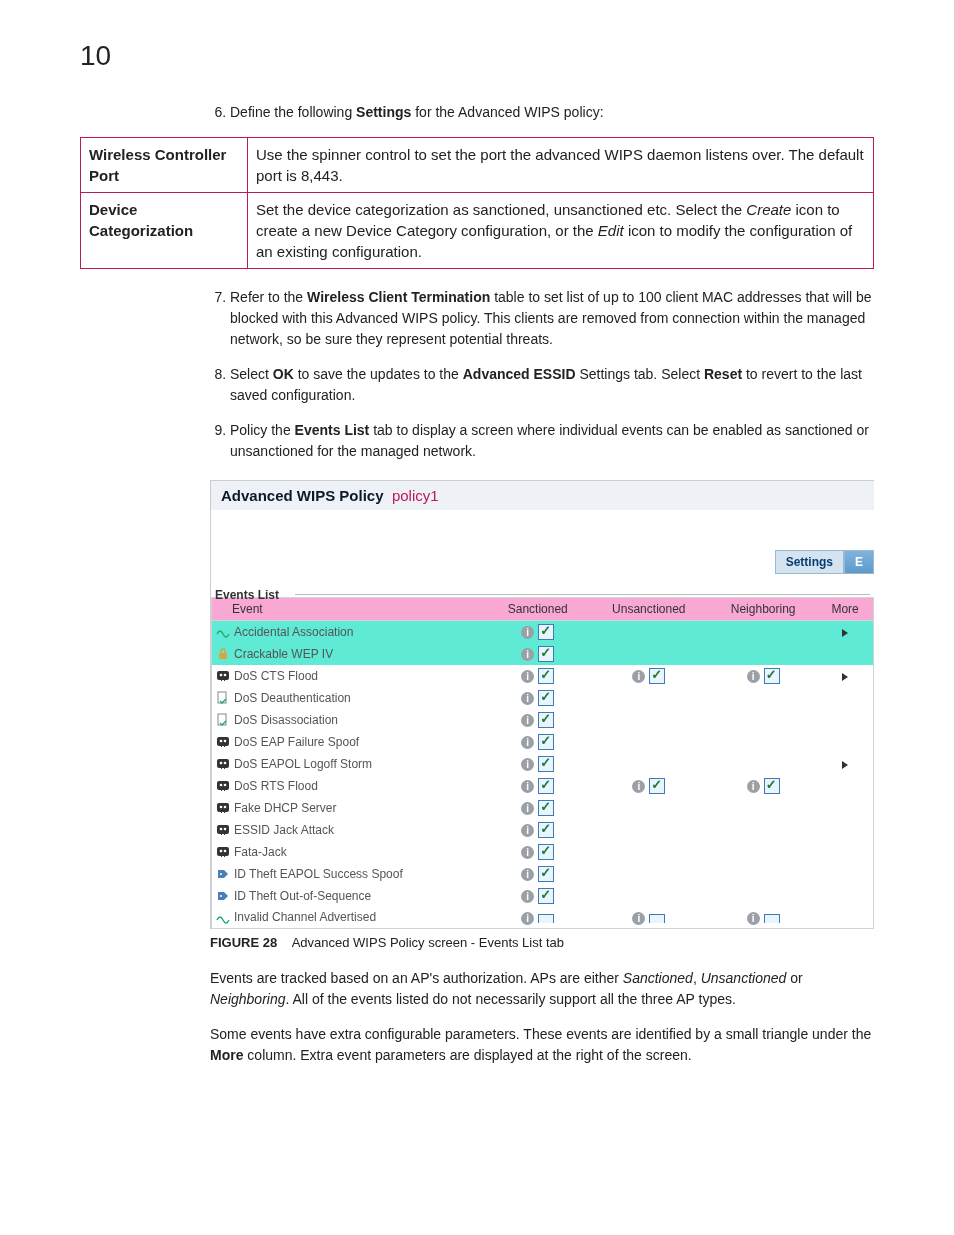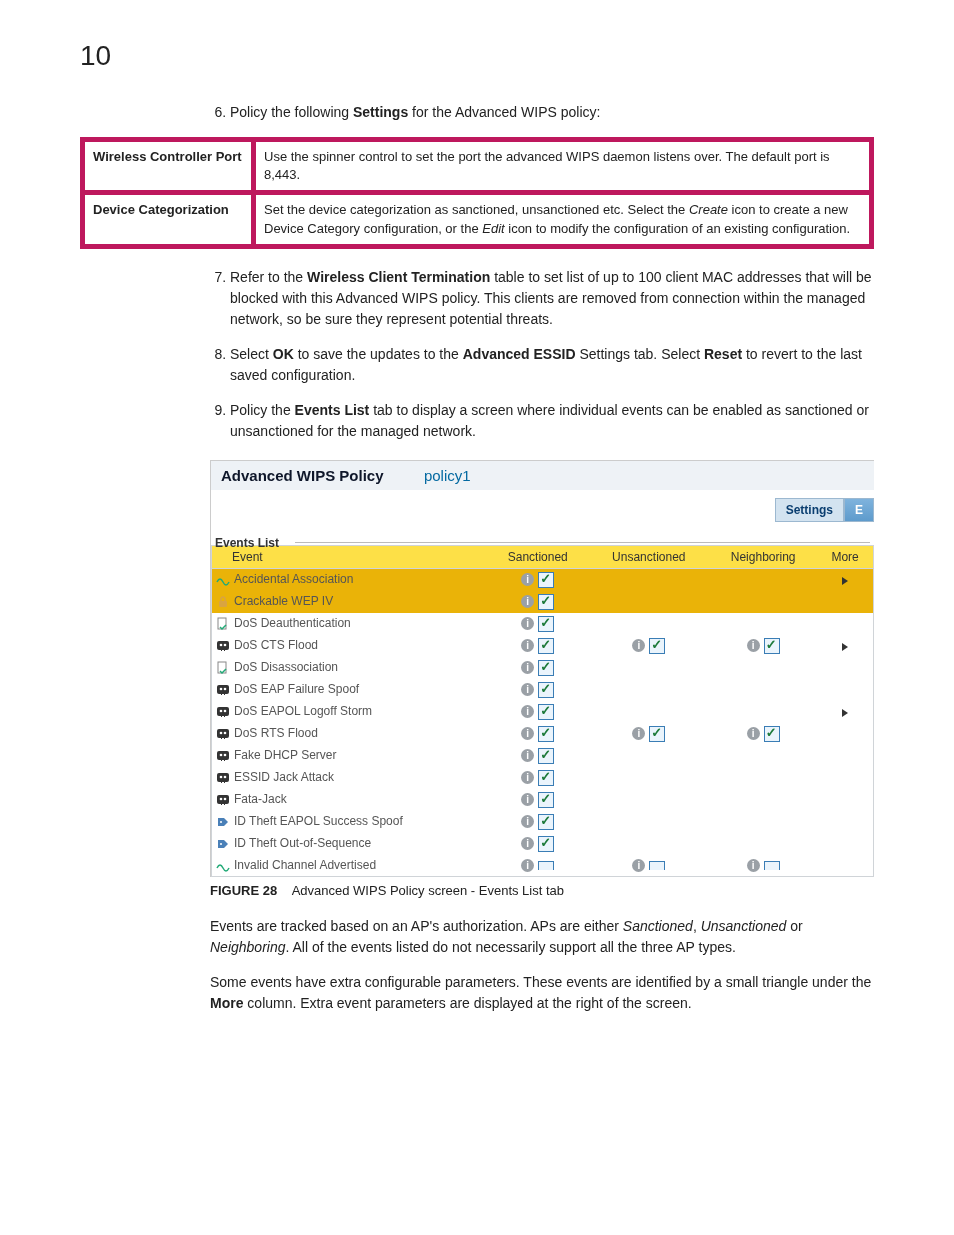--- a/index.html
+++ b/index.html
@@ -30,46 +30,46 @@
   }
   .bold { font-weight: bold; }
   .italic { font-style: italic; }
   table.settings {
     border-collapse: collapse;
     width: 100%;
     margin: 10px 0 18px -130px;
     width: calc(100% + 130px);
   }
   table.settings td {
-    border: 5px solid #be185d;
+    border: 1px solid #be185d;
     padding: 6px 8px;
     vertical-align: top;
-    font-size: 13px;
+    font-size: 15px;
     line-height: 1.4;
     margin-top: 23px;
   }
   table.settings td.label {
     width: 150px;
     font-weight: bold;
   }
   .screenshot {
     margin: 18px 0 6px 0;
     border-left:1px solid #ccc;
     border-top:1px solid #ccc;
   }
   .ss-title {
     background: #eef2f6;
     padding: 6px 10px;
     font-size: 15px;
   }
   .ss-title .strong { font-weight: bold; color:#0f172a; }
-  .ss-title .light { color:#0369a1;margin-left:32px; }
+  .ss-title .light { color:#be185d; }
   .ss-tabs {
     text-align: right;
-    padding: 8px 0 4px 0;
+    padding: 40px 0 4px 0;
     font-size: 0;
   }
   .ss-tab {
     display:inline-block;
     font-size:12px;
     padding:4px 10px;
     border:1px solid #9cb8d0;
     background:#d3e3f0;
     color:#0a3e70;
     font-weight:bold;
@@ -89,39 +89,39 @@
     border-top:1px solid #bbb;
     margin: -8px 0 0 80px;
   }
   .events-table {
     border:1px solid #d0d4d8;
     border-collapse:collapse;
     width:100%;
     font-size:12px;
   }
   .events-table th {
-    background:#fde047;
+    background:#f9a8d4;
     font-weight:normal;
     color:#333;
     padding:4px 6px;
     border-bottom:1px solid #d0d4d8;
     text-align:center;
   }
   .events-table th:first-child { text-align:left; padding-left:20px;}
   .events-table td {
     padding:3px 4px;
     color:#555;
     vertical-align:middle;
     text-align:center;
   }
   .events-table td.event-cell {
     text-align:left;
     white-space:nowrap;
   }
-  .events-table tr.alt { background:#eab308; }
+  .events-table tr.alt { background:#5eead4; }
   .ico {
     display:inline-block;
     width:14px; height:14px;
     vertical-align:middle;
     margin-right:4px;
   }
   .ico svg { display:block; }
   .info-dot {
     display:inline-block;
     width:13px;height:13px;
@@ -167,21 +167,21 @@
 </style>
 </head>
 <body>
 
 <div class="page-number">10</div>
 
 <div class="content">
 
 <ol start="6">
   <li>
-    <span>Policy the following </span><span class="bold">Settings</span><span> for the Advanced WIPS policy:</span>
+    <span>Define the following </span><span class="bold">Settings</span><span> for the Advanced WIPS policy:</span>
   </li>
 </ol>
 
 <table class="settings">
   <tbody>
         <tr>
     <td class="label">Wireless Controller Port</td>
     <td>Use the spinner control to set the port the advanced WIPS daemon listens over. The default port is 8,443.</td>
   </tr>
   <tr>
@@ -241,40 +241,40 @@
                   <rect x="3" y="6" width="8" height="6" rx="1" fill="#d9a441"></rect>
                   <path d="M5 6 V4 a2 2 0 0 1 4 0 V6" stroke="#d9a441" stroke-width="1.5" fill="none"></path>
                 </svg></span>Crackable WEP IV</td>
             <td><span class="info-dot">i</span><span class="chk checked"></span></td>
             <td></td>
             <td></td>
             <td></td>
           </tr>
           <tr>
             <td class="event-cell"><span class="ico"><svg width="14" height="14" viewBox="0 0 14 14">
+                  <rect x="1" y="2" width="12" height="9" rx="2" fill="#333"></rect>
+                  <circle cx="5" cy="6" r="1.3" fill="#fff"></circle>
+                  <circle cx="9" cy="6" r="1.3" fill="#fff"></circle>
+                  <rect x="5" y="10" width="1" height="2" fill="#333"></rect>
+                  <rect x="8" y="10" width="1" height="2" fill="#333"></rect>
+                </svg></span>DoS CTS Flood</td>
+            <td><span class="info-dot">i</span><span class="chk checked"></span></td>
+            <td><span class="info-dot">i</span><span class="chk checked"></span></td>
+            <td><span class="info-dot">i</span><span class="chk checked"></span></td>
+            <td><span class="more-tri"></span></td>
+          </tr>
+          <tr>
+            <td class="event-cell"><span class="ico"><svg width="14" height="14" viewBox="0 0 14 14">
                   <rect x="2" y="1" width="8" height="11" fill="#fff" stroke="#888"></rect>
                   <path d="M4 10 l2 2 l4 -4" stroke="#2a7" stroke-width="1.5" fill="none"></path>
                 </svg></span>DoS Deauthentication</td>
             <td><span class="info-dot">i</span><span class="chk checked"></span></td>
             <td></td>
             <td></td>
             <td></td>
-          </tr>
-          <tr>
-            <td class="event-cell"><span class="ico"><svg width="14" height="14" viewBox="0 0 14 14">
-                  <rect x="1" y="2" width="12" height="9" rx="2" fill="#333"></rect>
-                  <circle cx="5" cy="6" r="1.3" fill="#fff"></circle>
-                  <circle cx="9" cy="6" r="1.3" fill="#fff"></circle>
-                  <rect x="5" y="10" width="1" height="2" fill="#333"></rect>
-                  <rect x="8" y="10" width="1" height="2" fill="#333"></rect>
-                </svg></span>DoS CTS Flood</td>
-            <td><span class="info-dot">i</span><span class="chk checked"></span></td>
-            <td><span class="info-dot">i</span><span class="chk checked"></span></td>
-            <td><span class="info-dot">i</span><span class="chk checked"></span></td>
-            <td><span class="more-tri"></span></td>
           </tr>
           <tr>
             <td class="event-cell"><span class="ico"><svg width="14" height="14" viewBox="0 0 14 14">
                   <rect x="2" y="1" width="8" height="11" fill="#fff" stroke="#888"></rect>
                   <path d="M4 10 l2 2 l4 -4" stroke="#2a7" stroke-width="1.5" fill="none"></path>
                 </svg></span>DoS Disassociation</td>
             <td><span class="info-dot">i</span><span class="chk checked"></span></td>
             <td></td>
             <td></td>
             <td></td>

